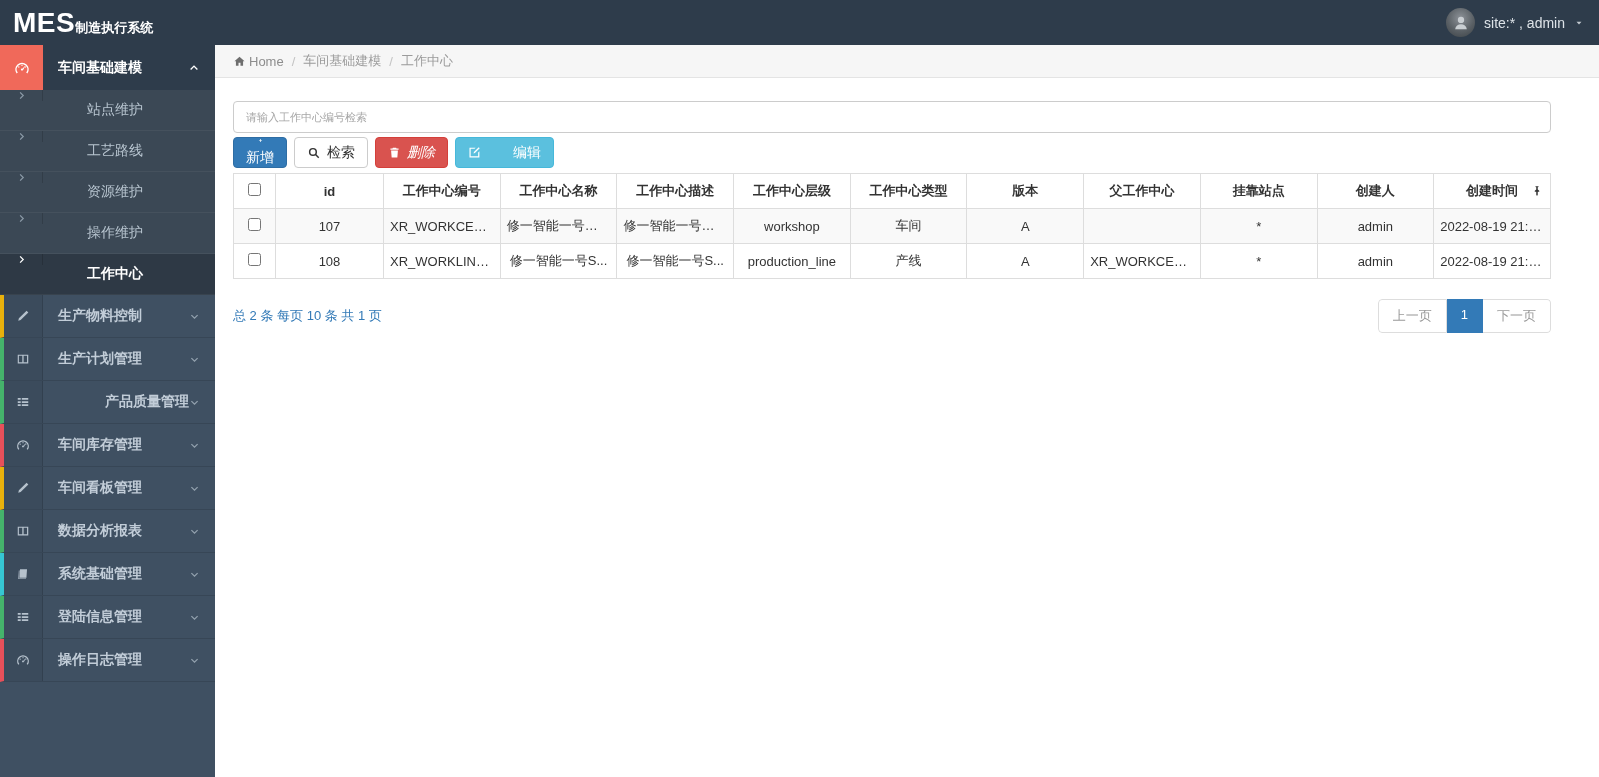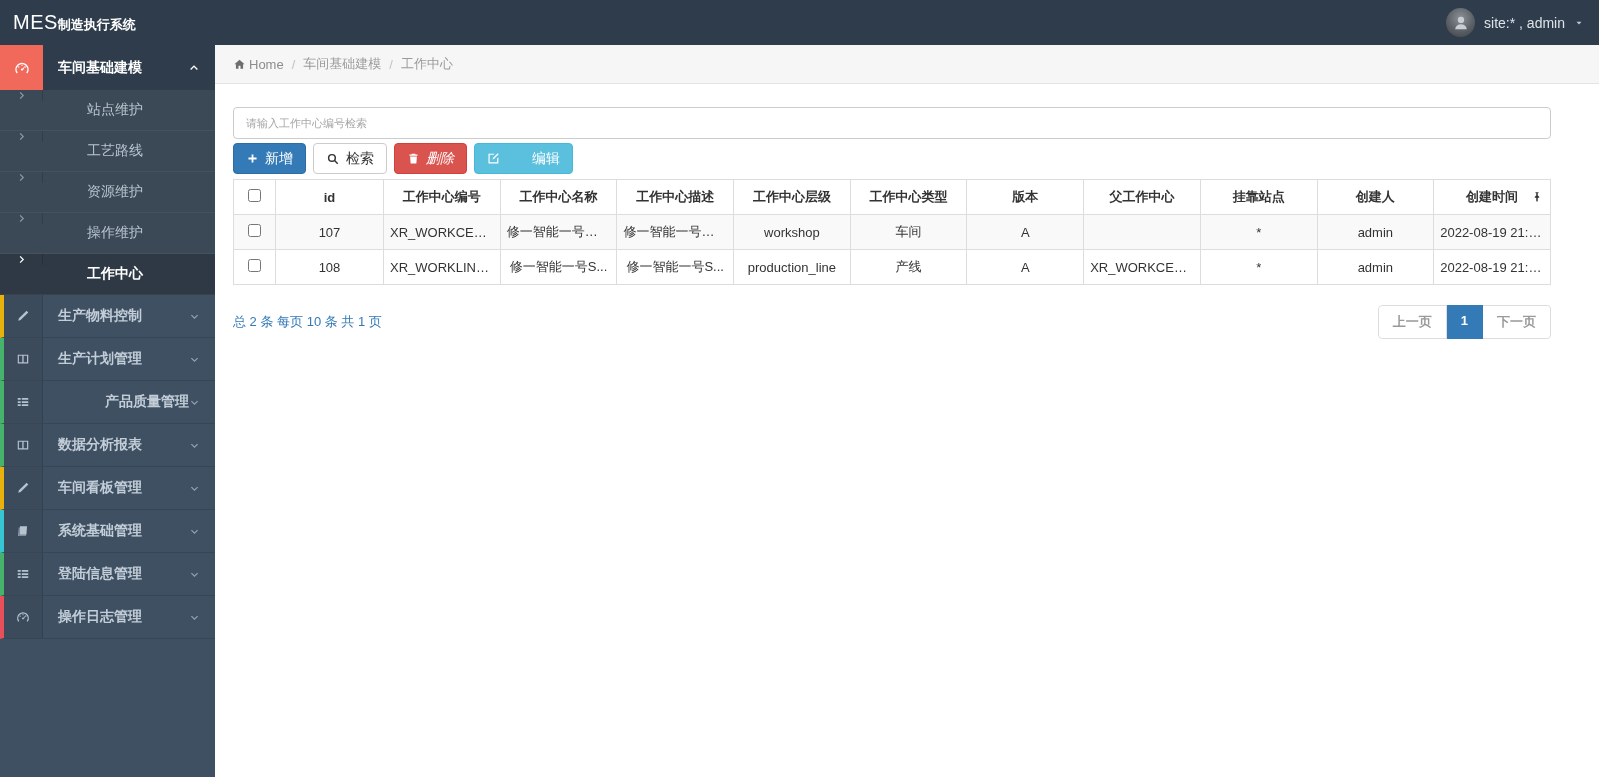--- a/index.html
+++ b/index.html
@@ -4,21 +4,21 @@
 <style>
   * { margin:0; padding:0; box-sizing:border-box; }
   html,body { width:1599px; height:777px; overflow:hidden; background:#fff;
     font-family:"Liberation Sans","DejaVu Sans",sans-serif; }
   .ic { display:inline-block; vertical-align:middle; fill:currentColor; }
 
   
   .navbar { height:45px; background:#2e3c4b; display:flex; align-items:center;
     justify-content:space-between; padding:0 15px 0 13px; }
   .brand { color:#fff; display:flex; align-items:baseline; cursor:pointer; }
-  .brand-mes { font-size:20px; font-weight:normal; letter-spacing:.5px; }
+  .brand-mes { font-size:28px; font-weight:bold; letter-spacing:.5px; }
   .brand-rest { font-size:13px; font-weight:bold; }
   .user-box { display:flex; align-items:center; gap:9px; color:#dde3e8; font-size:14px; cursor:pointer; }
   .avatar { width:29px; height:29px; border-radius:50%; background:radial-gradient(circle at 50% 35%, #8d9298 0%, #5a6065 55%, #3c4246 100%);
     display:flex; align-items:center; justify-content:center; color:#c9ced2; overflow:hidden; }
   .caret { color:#c2c9cf; font-size:11px; }
 
   
   .sidebar { position:absolute; top:45px; left:0; bottom:0; width:215px; background:#3f5062; }
   .side-root { height:45px; display:flex; align-items:center; background:#2e3c4b; cursor:pointer; }
   .side-root .root-icon { width:43px; height:45px; background:#f0695a; color:#fff;
@@ -37,51 +37,51 @@
 
   .side-item { height:43px; display:flex; align-items:center; background:#3f5062;
     border-left:4px solid transparent; border-bottom:1px solid rgba(0,0,0,.12); cursor:pointer; }
   .side-item .mi-icon { width:39px; flex:none; align-self:stretch; display:flex; align-items:center;
     justify-content:center; color:#b6c2cd; background:rgba(0,0,0,.06); border-right:1px solid rgba(0,0,0,.14); }
   .side-item .lbl { flex:1; color:#c2cdd8; font-weight:bold; font-size:14px; padding-left:15px; }
   .side-item .chev { margin-right:15px; color:#93a1ae; }
 
   
   .main { position:absolute; top:45px; left:215px; right:0; bottom:0; background:#fff; overflow:hidden; }
-  .breadcrumb { height:39px; background:#f6f6f6; border-bottom:1px solid #e4e4e4;
+  .breadcrumb { height:33px; background:#f6f6f6; border-bottom:1px solid #e4e4e4;
     display:flex; align-items:center; padding:0 18px; font-size:13px; color:#9b9b9b; }
   .breadcrumb .home-link { display:flex; align-items:center; gap:3px; color:#8d8d8d; cursor:pointer; }
   .breadcrumb .home-link .ic { color:#6e6e6e; }
   .breadcrumb .sep { margin:0 8px; color:#c3c3c3; }
   .breadcrumb .crumb { color:#9b9b9b; cursor:pointer; }
   .breadcrumb .crumb.current { cursor:default; }
 
   .content { padding:23px 48px 0 18px; }
   .search-input { width:100%; height:32px; border:1px solid #ccc; border-radius:4px;
     padding:6px 12px; font-size:11px; color:#555; outline:none; font-family:inherit; }
   .search-input::placeholder { color:#a6a6a6; }
 
   .btn-row { margin-top:4px; display:flex; gap:7px; }
   .btn { height:31px; padding:0 12px; border-radius:4px; font-size:14px; display:inline-flex;
     align-items:center; gap:6px; border:1px solid transparent; color:#fff; cursor:pointer; font-family:inherit; }
-  .btn-add { background:#337ab7; border-color:#2e6da4; }
+  .btn-add { background:#337ab7; border-color:#2e6da4;flex-direction:column; }
   .btn-search { background:#fff; border-color:#ccc; color:#333; }
   .btn-del { background:#d9534f; border-color:#d43f3a;font-style:italic; }
   .btn-edit { background:#5bc0de; border-color:#46b8da;gap:32px; }
 
   table.grid { width:100%; border-collapse:collapse; margin-top:5px; font-size:13px; color:#333; table-layout:fixed; }
   table.grid th, table.grid td { border:1px solid #ddd; text-align:center; padding:8px 6px;
     overflow:hidden; white-space:nowrap; text-overflow:ellipsis; }
   table.grid th { font-weight:bold; position:relative; }
   table.grid tbody tr.striped { background:#f9f9f9; }
   .pin { position:absolute; right:7px; top:50%; transform:translateY(-50%); color:#333; cursor:pointer; }
 
   .pager-row { margin-top:20px; display:flex; align-items:center; justify-content:space-between; }
   .summary { color:#337ab7; font-size:13px; }
-  .pager { display:flex; border-radius:4px; overflow:hidden;font-weight:bold; }
+  .pager { display:flex; border-radius:4px; overflow:hidden; }
   .page-btn { padding:7px 14px; font-size:13px; color:#9a9a9a; background:#fff;
     border:1px solid #ddd; border-left:none; cursor:pointer; }
   .page-btn:first-child { border-left:1px solid #ddd; border-radius:4px 0 0 4px; }
   .page-btn:last-child { border-radius:0 4px 4px 0; }
   .page-btn.active { background:#337ab7; border-color:#337ab7; color:#fff; }
 </style>
 </head>
 <body>
 
 <svg width="0" height="0" style="position:absolute" aria-hidden="true">
@@ -244,38 +244,49 @@
     <span class="mi-icon">
         <svg class="ic" width="14" height="14">
           <use href="#i-list"></use>
         </svg>
       </span>
     <span class="lbl">产品质量管理</span>
     <svg class="ic chev" width="11" height="11">
         <use href="#i-chevron-down"></use>
       </svg>
   </div>
+  <div class="side-item" style="border-left-color: rgb(231, 80, 90);">
+    <span class="mi-icon">
+        <svg class="ic" width="14" height="14">
+          <use href="#i-tachometer"></use>
+        </svg>
+      </span>
+    <span class="lbl">车间库存管理</span>
+    <svg class="ic chev" width="11" height="11">
+        <use href="#i-chevron-down"></use>
+      </svg>
+  </div>
+  <div class="side-item" style="border-left-color: rgb(232, 177, 12);">
+    <span class="mi-icon">
+        <svg class="ic" width="14" height="14">
+          <use href="#i-pencil"></use>
+        </svg>
+      </span>
+    <span class="lbl">车间看板管理</span>
+    <svg class="ic chev" width="11" height="11">
+        <use href="#i-chevron-down"></use>
+      </svg>
+  </div>
   <div class="side-item" style="border-left-color: rgb(69, 179, 107);">
     <span class="mi-icon">
         <svg class="ic" width="14" height="14">
           <use href="#i-columns"></use>
         </svg>
       </span>
     <span class="lbl">数据分析报表</span>
-    <svg class="ic chev" width="11" height="11">
-        <use href="#i-chevron-down"></use>
-      </svg>
-  </div>
-  <div class="side-item" style="border-left-color: rgb(232, 177, 12);">
-    <span class="mi-icon">
-        <svg class="ic" width="14" height="14">
-          <use href="#i-pencil"></use>
-        </svg>
-      </span>
-    <span class="lbl">车间看板管理</span>
     <svg class="ic chev" width="11" height="11">
         <use href="#i-chevron-down"></use>
       </svg>
   </div>
   <div class="side-item" style="border-left-color: rgb(54, 198, 211);">
     <span class="mi-icon">
         <svg class="ic" width="14" height="14">
           <use href="#i-book"></use>
         </svg>
       </span>

